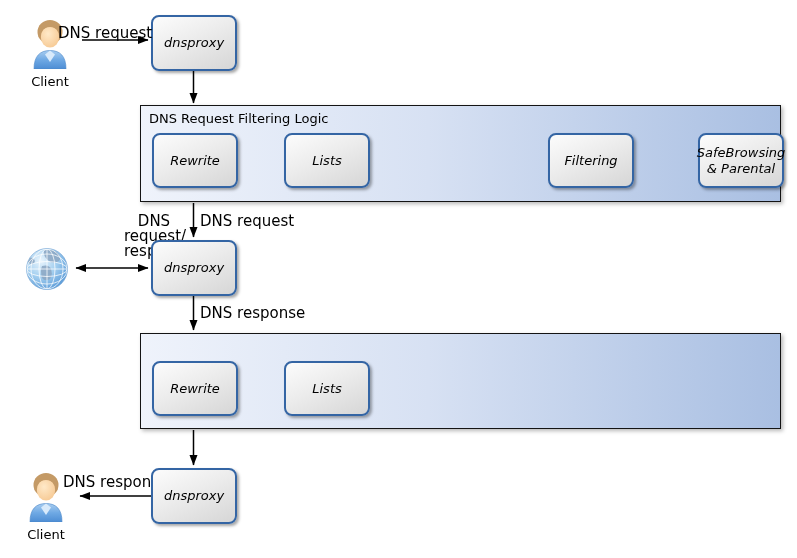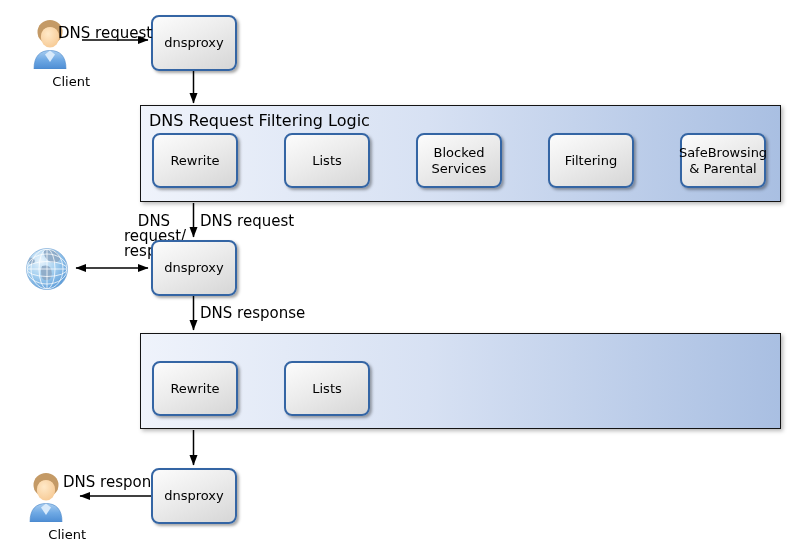--- a/index.html
+++ b/index.html
@@ -8,36 +8,36 @@
     font-family:"DejaVu Sans","Liberation Sans",sans-serif;color:#000;
   }
   .connectors{position:absolute;left:0;top:0;z-index:1;}
   
   .node,.step{
     position:absolute;z-index:2;
     border:2px solid #3465a4;border-radius:8px;
     background:linear-gradient(155deg,#fcfcfc 0%,#ececec 45%,#d6d6d6 100%);
     box-shadow:2px 2px 3px rgba(0,0,0,0.35);
     display:flex;align-items:center;justify-content:center;
-    text-align:center;font-size:13px;line-height:16px;
+    text-align:center;font-size:13px;line-height:16px;font-style:italic;
   }
   .node{width:82px;height:52px;}
   .step{width:82px;height:51px;top:27px;}
   
   .fcontainer{
     position:absolute;z-index:1;width:639px;
     border:1.5px solid #141414;
     background:linear-gradient(90deg,#eff3fb 0%,#d7e1f3 45%,#a9bfe2 100%);
     box-shadow:2px 2px 4px rgba(0,0,0,0.28);
   }
-  .ctitle{position:absolute;left:8px;top:5px;font-size:16px;white-space:nowrap;}
+  .ctitle{position:absolute;left:8px;top:5px;font-size:13px;white-space:nowrap;}
   
   .elbl{position:absolute;z-index:2;font-size:15px;white-space:nowrap;}
   .elbl.multiline{white-space:pre-line;text-align:center;line-height:15px;margin-left:44px;}
-  .albl{position:absolute;z-index:2;font-size:13px;text-align:right;line-height:15px;}
+  .albl{position:absolute;z-index:2;font-size:13px;text-align:center;line-height:15px;}
   .icon{position:absolute;z-index:2;}
 </style>
 </head>
 <body>
 
 <div class="canvas">
 
   <svg class="connectors" width="797" height="558" viewBox="0 0 797 558">
     <defs>
       <marker id="ah" markerUnits="userSpaceOnUse" markerWidth="12" markerHeight="10" refX="10" refY="4" orient="auto">
@@ -88,27 +88,24 @@
   </div>
 
   <div class="fcontainer" style="left:140px;top:105px;height:95px">
     <div class="ctitle">DNS Request Filtering Logic</div>
     <div class="step" style="left:11px">
       <span>Rewrite</span>
     </div>
     <div class="step" style="left:143px">
       <span>Lists</span>
     </div>
-    <div class="step" style="left:275px">
-      <span>Blocked Services</span>
-    </div>
     <div class="step" style="left:407px">
       <span>Filtering</span>
     </div>
-    <div class="step" style="left:539px">
+    <div class="step" style="left:557px">
       <span>SafeBrowsing &amp; Parental</span>
     </div>
   </div>
 
   <div class="elbl" style="left:58px;top:24px">DNS request</div>
   <div class="elbl" style="left:200px;top:212px">DNS request</div>
   <div class="elbl multiline" style="left:80px;top:214px;width:60px">DNS
 request/
 response</div>
   <div class="elbl" style="left:200px;top:304px">DNS response</div>

